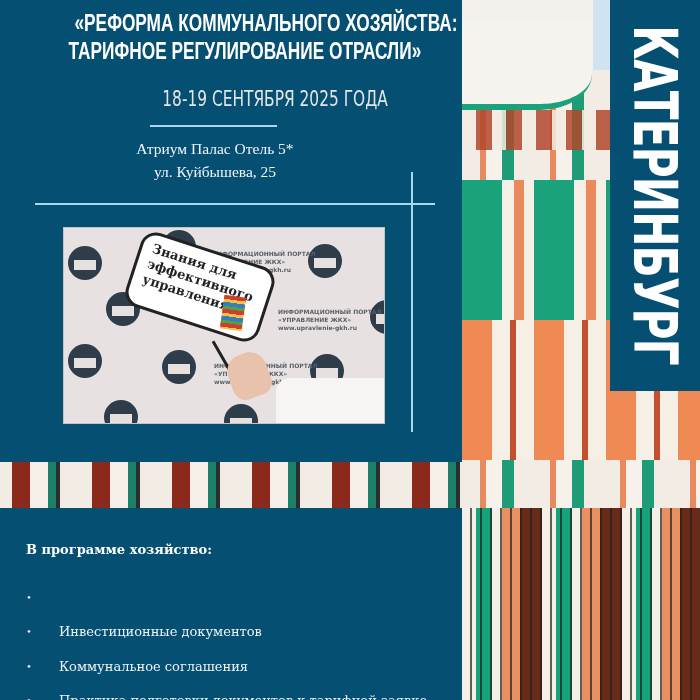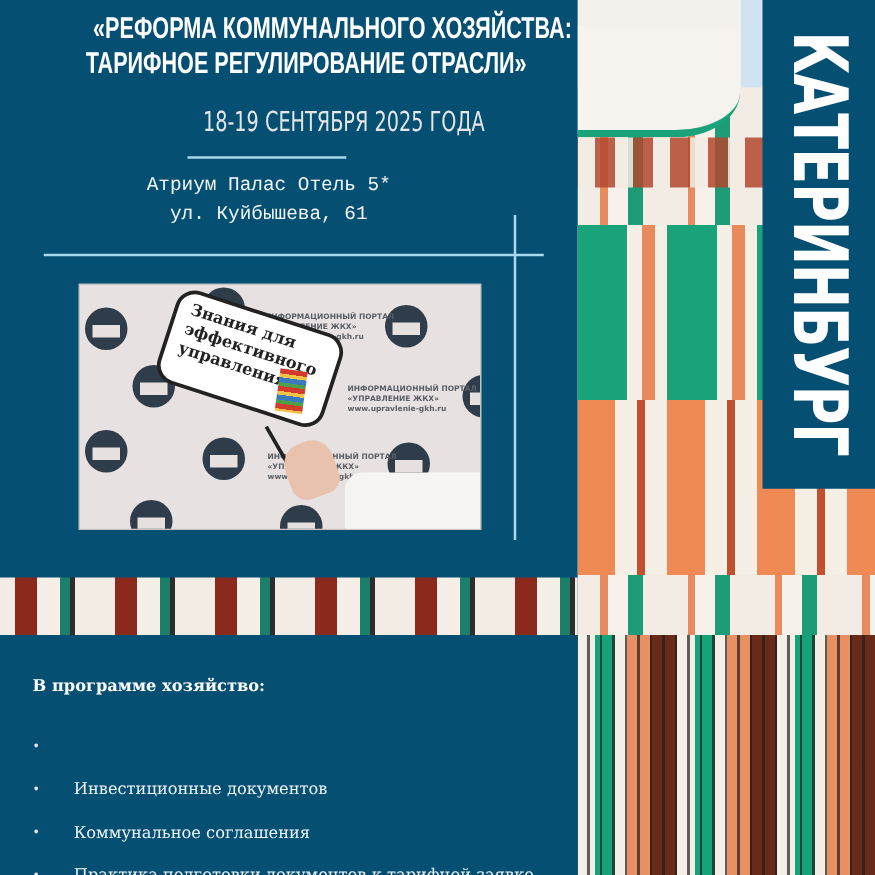--- a/index.html
+++ b/index.html
@@ -25,21 +25,21 @@
   
   .strip { position:absolute; left:0; top:462px; width:462px; height:46px;
     background:repeating-linear-gradient(90deg,#f3ece4 0 12px,#8b2a1c 12px 30px,#f5efe8 30px 48px,#1b7f6a 48px 56px,#2d2d2d 56px 60px,#f3ece4 60px 80px); }
   .panel-top { position:absolute; left:0; top:0; width:462px; height:462px; background:#054f72; }
   .panel-bottom { position:absolute; left:0; top:508px; width:462px; height:192px; background:#054f72; }
   .title { position:absolute; left:0; width:399px; text-align:center; color:#fff; font-family:Liberation Sans, sans-serif; font-weight:bold; font-size:24px; line-height:26px; }
   .title span { display:inline-block; transform:scaleX(0.72); white-space:nowrap; }
   .date { position:absolute; left:0; top:86px; width:462px; text-align:center; color:#e5e5e5; font-family:"DejaVu Sans", sans-serif; font-size:22px;margin-left:44px; }
   .date span { display:inline-block; transform:scaleX(0.70); white-space:nowrap; }
   .rule { position:absolute; background:#a9d8ee; }
-  .venue { position:absolute; left:100px; top:137px; width:230px; text-align:center; color:#f2f6f8; font-size:15.5px; line-height:23px; font-family:Liberation Mono, monospace; }
+  .venue { position:absolute; left:100px; top:137px; width:230px; text-align:center; color:#f2f6f8; font-size:15.5px; line-height:23px; font-family:Liberation Serif, serif; }
   .photo { position:absolute; left:63px; top:227px; width:322px; height:197px; background:#e7e2e1; overflow:hidden; border:1px solid #c9c2c2; }
   .photo .logo { position:absolute; width:34px; height:34px; border-radius:50%; background:#2f3c4a; }
   .photo .logo::after { content:""; position:absolute; left:6px; top:14px; width:22px; height:10px; background:#e6e1df; }
   .photo .ptxt { position:absolute; font-family:"DejaVu Sans", sans-serif; font-weight:bold; font-size:6px; color:#595f66; line-height:8px; white-space:nowrap; }
   .bubble { position:absolute; left:66px; top:20px; width:140px; height:78px; border:3px solid #222; border-radius:16px; background:#fff; transform:rotate(18deg); }
   .bubble-text { position:absolute; left:10px; top:6px; font-family:"DejaVu Serif", serif; font-weight:bold; font-size:13px; line-height:16px; color:#222; }
   .stick { position:absolute; left:160px; top:110px; width:3px; height:50px; background:#222; transform:rotate(-30deg); }
   .hand { position:absolute; left:165px; top:125px; width:40px; height:45px; background:#e9c2ae; border-radius:40% 40% 30% 30%; transform:rotate(-20deg); }
   .sleeve { position:absolute; left:212px; top:150px; width:112px; height:48px; background:#f7f5f4; border-radius:14px 0 0 0; }
   .books { position:absolute; left:158px; top:68px; width:22px; height:34px; background:repeating-linear-gradient(180deg,#d43b2b 0 4px,#f1c24a 4px 7px,#3a7bbf 7px 11px,#4ca14a 11px 14px); transform:rotate(8deg); }
@@ -69,21 +69,21 @@
 
 <div class="title" style="top:10px;"><span>«РЕФОРМА КОММУНАЛЬНОГО ХОЗЯЙСТВА:</span></div>
 <div class="title" style="top:38px;"><span>ТАРИФНОЕ РЕГУЛИРОВАНИЕ ОТРАСЛИ»</span></div>
 
 <div class="date"><span>18-19 СЕНТЯБРЯ 2025 ГОДА</span></div>
 
 <div class="rule" style="left:150px; top:125px; width:127px; height:2px;"></div>
 
 <div class="venue">
   <div>Атриум Палас Отель 5*</div>
-  <div>ул. Куйбышева, 61</div>
+  <div>ул. Куйбышева, 25</div>
 </div>
 
 <div class="rule" style="left:35px; top:203px; width:400px; height:2px;"></div>
 <div class="rule" style="left:411px; top:172px; width:2px; height:260px;"></div>
 
 <div class="photo">
   <div class="logo" style="left:4px; top:18px;"></div>
   <div class="logo" style="left:98px; top:2px;"></div>
   <div class="logo" style="left:244px; top:16px;"></div>
   <div class="logo" style="left:42px; top:64px;"></div>

